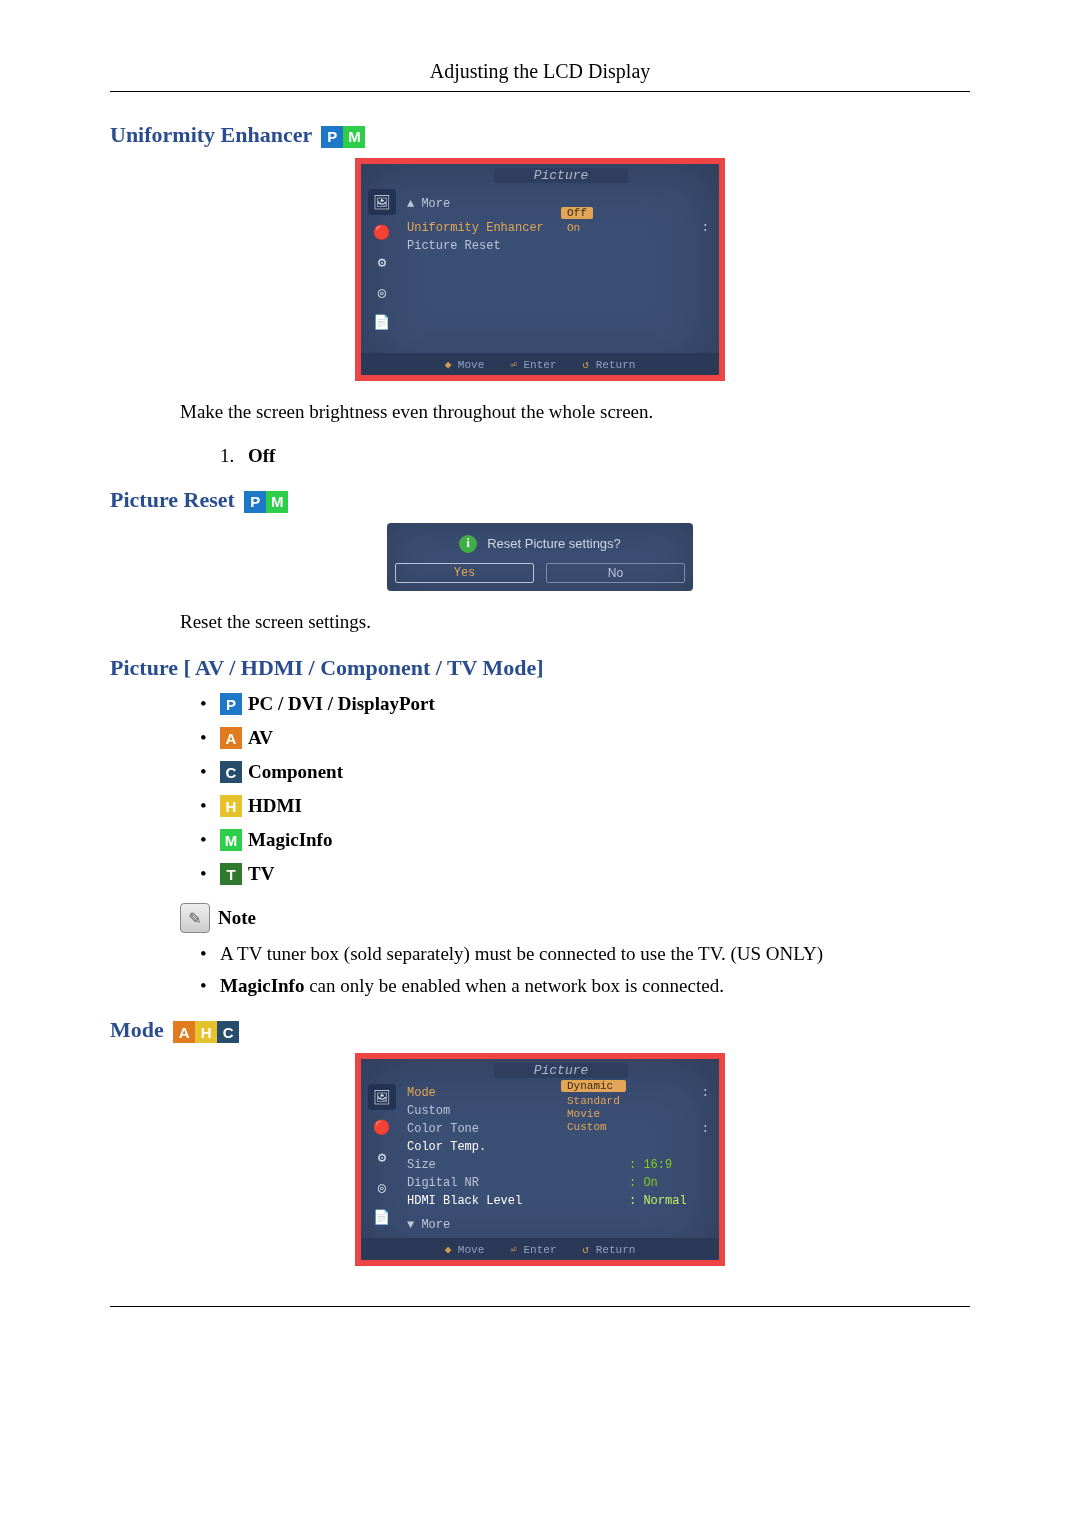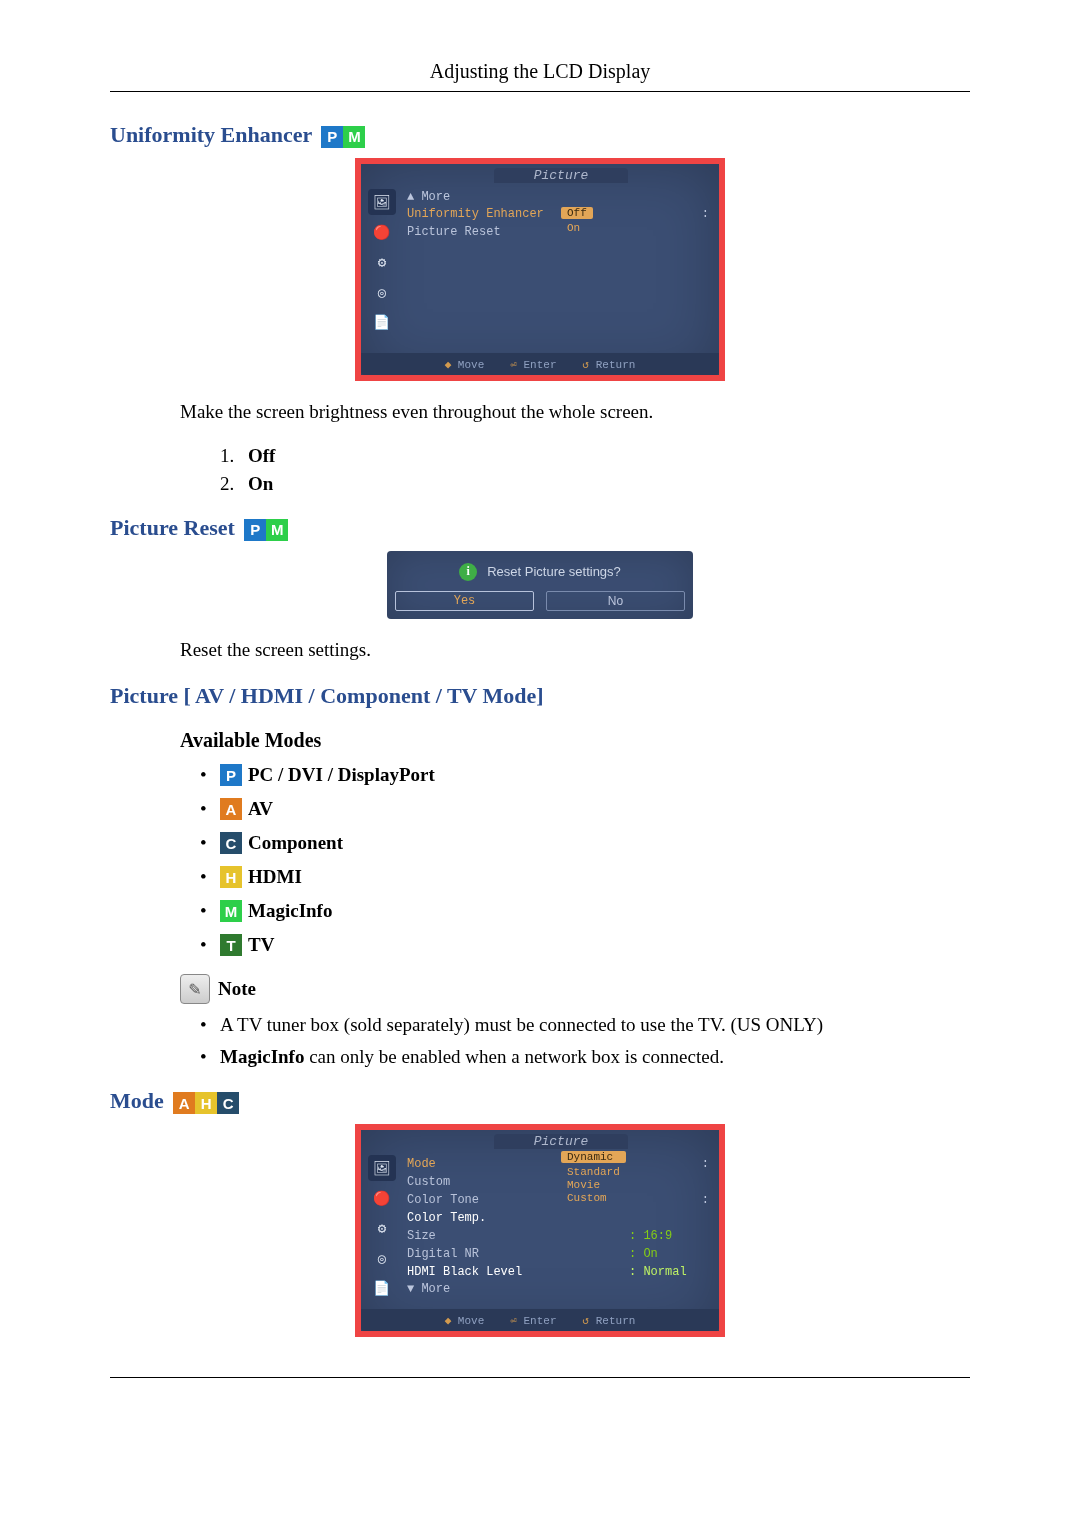--- a/index.html
+++ b/index.html
@@ -204,21 +204,21 @@
     display:flex;
     flex-direction:column;
     gap:1px;
   }
   .more-row {
     color:#bcc6dd;
     font-size:12px;
     display:flex;
     align-items:center;
     gap:4px;
-    margin:1px 0;
+    margin:8px 0;
   }
   .osd-foot {
     height: 22px;
     background: #2a3957;
     display:flex;
     align-items:center;
     justify-content:center;
     gap: 26px;
     font-size:11px;
     color:#8fa0c0;
@@ -320,21 +320,20 @@
     <div class="osd-foot">
       <span><span class="y">◆</span> <span>Move</span></span>
       <span><span class="y">⏎</span> <span>Enter</span></span>
       <span><span class="y">↺</span> <span>Return</span></span>
     </div>
   </div>
 
   <div class="body-text">Make the screen brightness even throughout the whole screen.</div>
   <div class="num-list">
     <div class="item"><span class="num">1.</span><span class="bold">Off</span></div>
-    <div class="item"><span class="num">2.</span><span class="bold">On</span></div>
   </div>
 
   <h2 class="section">
     <span>Picture Reset</span>
     <span class="tag-group">
       <span class="mode-icon p">P</span>
       <span class="mode-icon m">M</span>
     </span>
   </h2>
 
@@ -345,21 +344,20 @@
     </div>
     <div class="reset-btns">
       <div class="reset-btn sel">Yes</div>
       <div class="reset-btn other">No</div>
     </div>
   </div>
 
   <div class="body-text">Reset the screen settings.</div>
 
   <h2 class="section">Picture [ AV / HDMI / Component / TV Mode]</h2>
-  <h3 class="subsection">Available Modes</h3>
 
   <div class="bullet-list">
     <div class="row">
         <span class="bullet-dot">•</span>
         <span class="mode-icon p">P</span>
         <span class="bold">PC / DVI / DisplayPort</span>
       </div>
     <div class="row">
         <span class="bullet-dot">•</span>
         <span class="mode-icon a">A</span>

